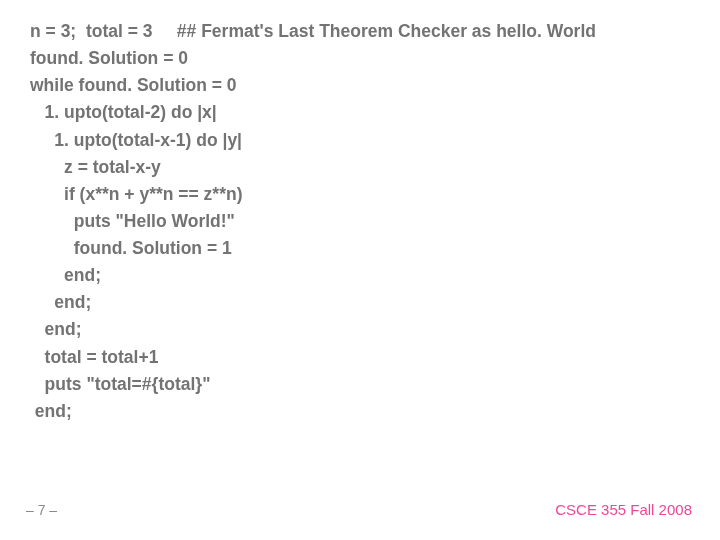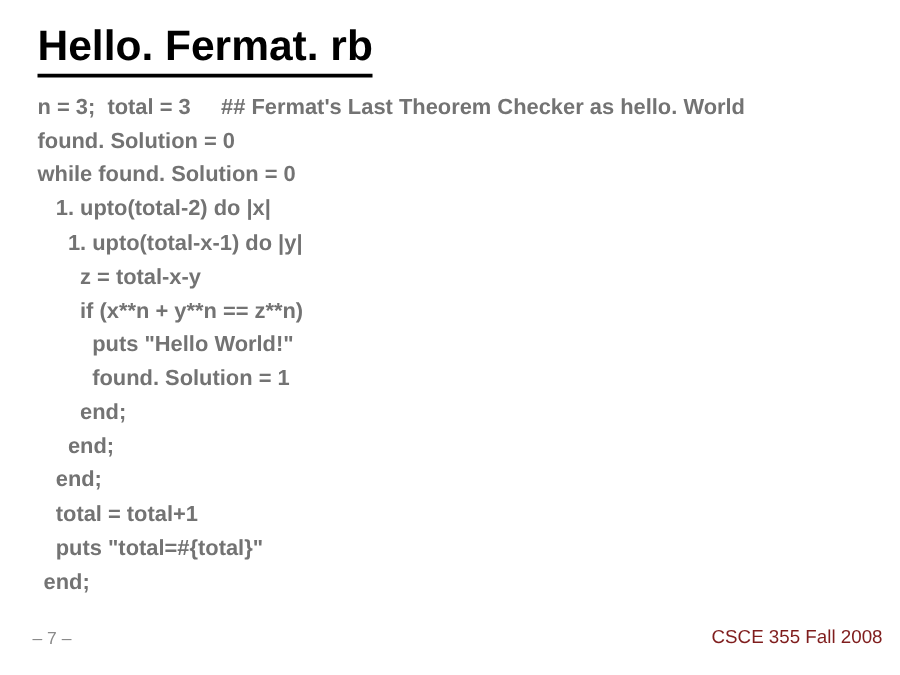--- a/index.html
+++ b/index.html
@@ -34,31 +34,30 @@
   .footer-left {
     position: absolute;
     bottom: 22px;
     left: 26px;
     font-size: 14px;
     color: #8a8a8a;
   }
   .footer-right {
     position: absolute;
     bottom: 22px;
-    right: 14px;
+    right: 28px;
     font-size: 15px;
-    color: #7f1d1d;
+    color: #ec4899;
     margin-left: 24px;
   }
 </style>
 </head>
 <body>
 
 <div class="slide">
-  <div class="title">Hello. Fermat. rb</div>
   <div class="code-area" id="code-block">n = 3;  total = 3     ## Fermat's Last Theorem Checker as hello. World
 found. Solution = 0
 while found. Solution = 0
    1. upto(total-2) do |x|
      1. upto(total-x-1) do |y|
        z = total-x-y
        if (x**n + y**n == z**n)
          puts "Hello World!"
          found. Solution = 1
        end;

